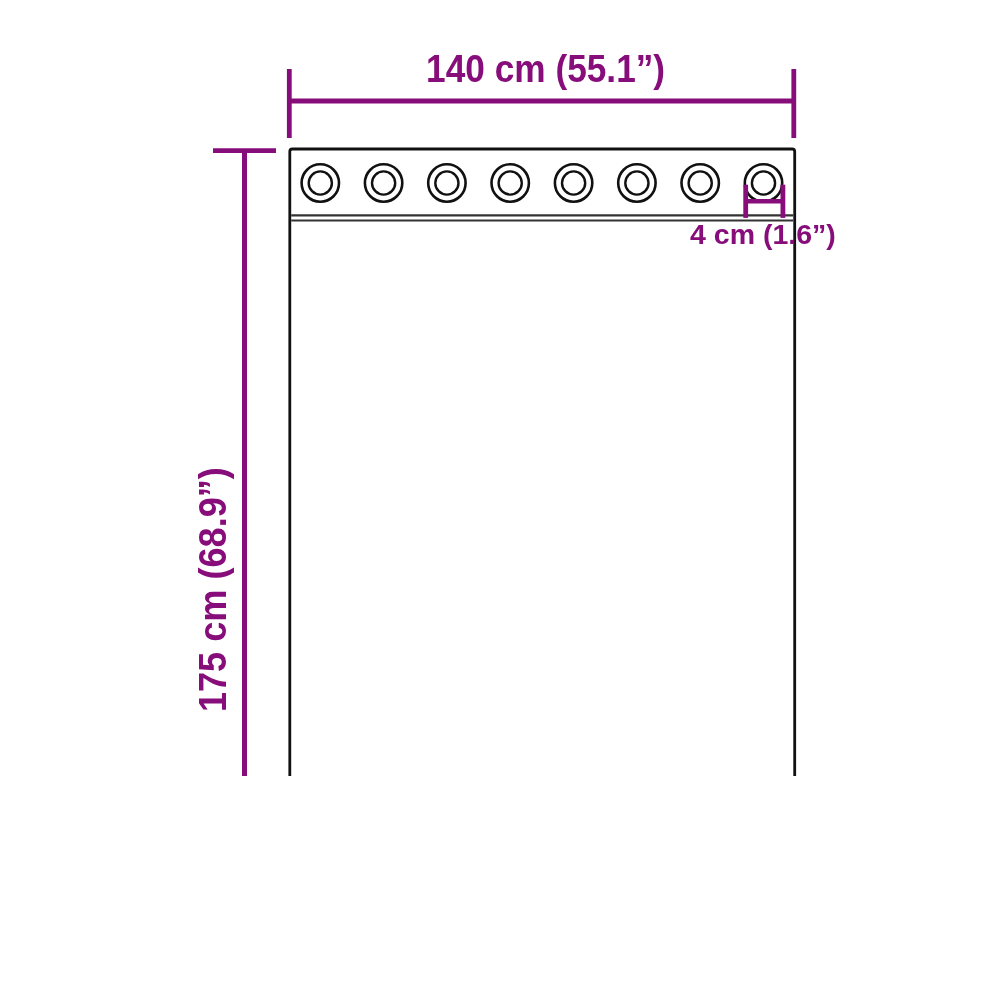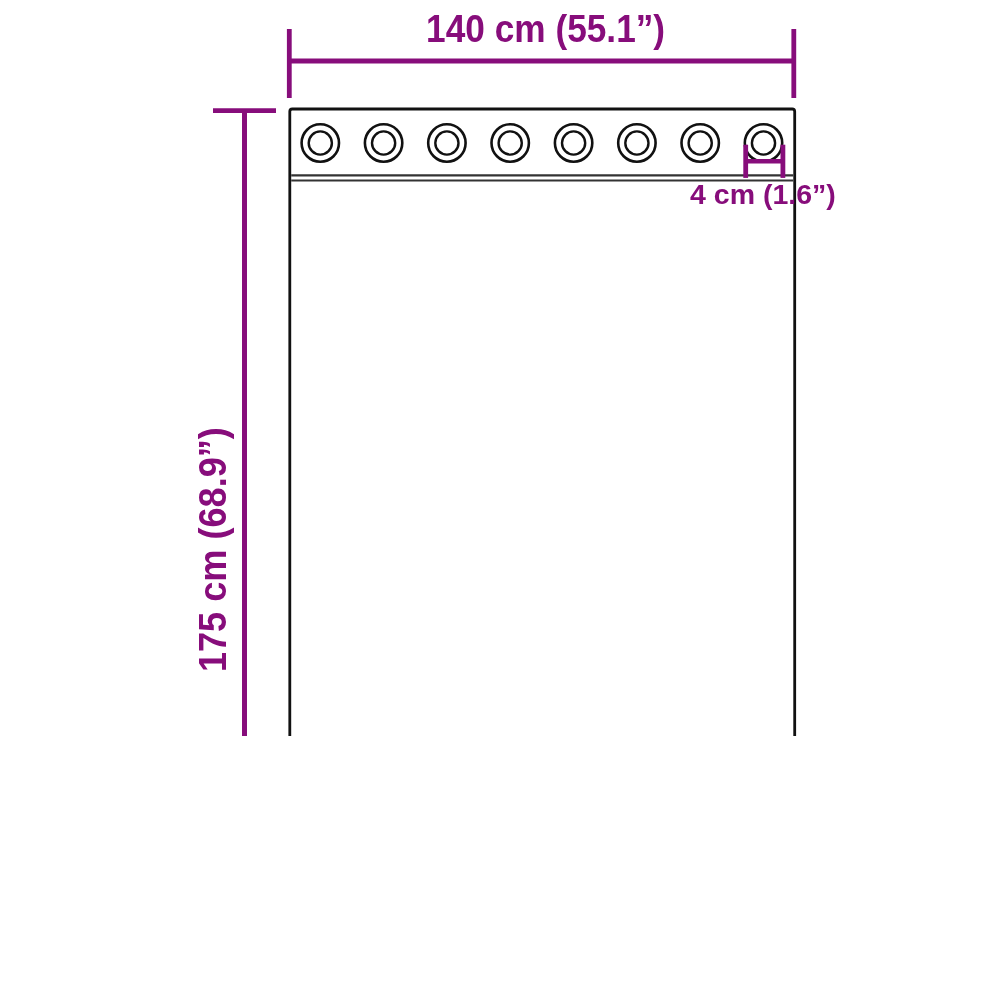--- a/index.html
+++ b/index.html
@@ -1,16 +1,16 @@
 <!DOCTYPE html>
 <html><head>
 <meta charset="utf-8">
 <style>
   html,body{margin:0;padding:0;background:#ffffff;}
-  .wrap{width:1000px;height:736px;position:relative;}
+  .wrap{width:1000px;height:736px;position:relative;margin-top:40px;}
   svg{display:block;}
   text{font-family:"Liberation Sans", sans-serif;font-weight:bold;fill:#870d7b;}
 </style>
 </head>
 <body>
 <div class="wrap">
 <svg width="1000" height="1000" viewBox="0 0 1000 1000" xmlns="http://www.w3.org/2000/svg">
 
   <rect x="0" y="0" width="1000" height="1000" fill="#ffffff"></rect>
 

